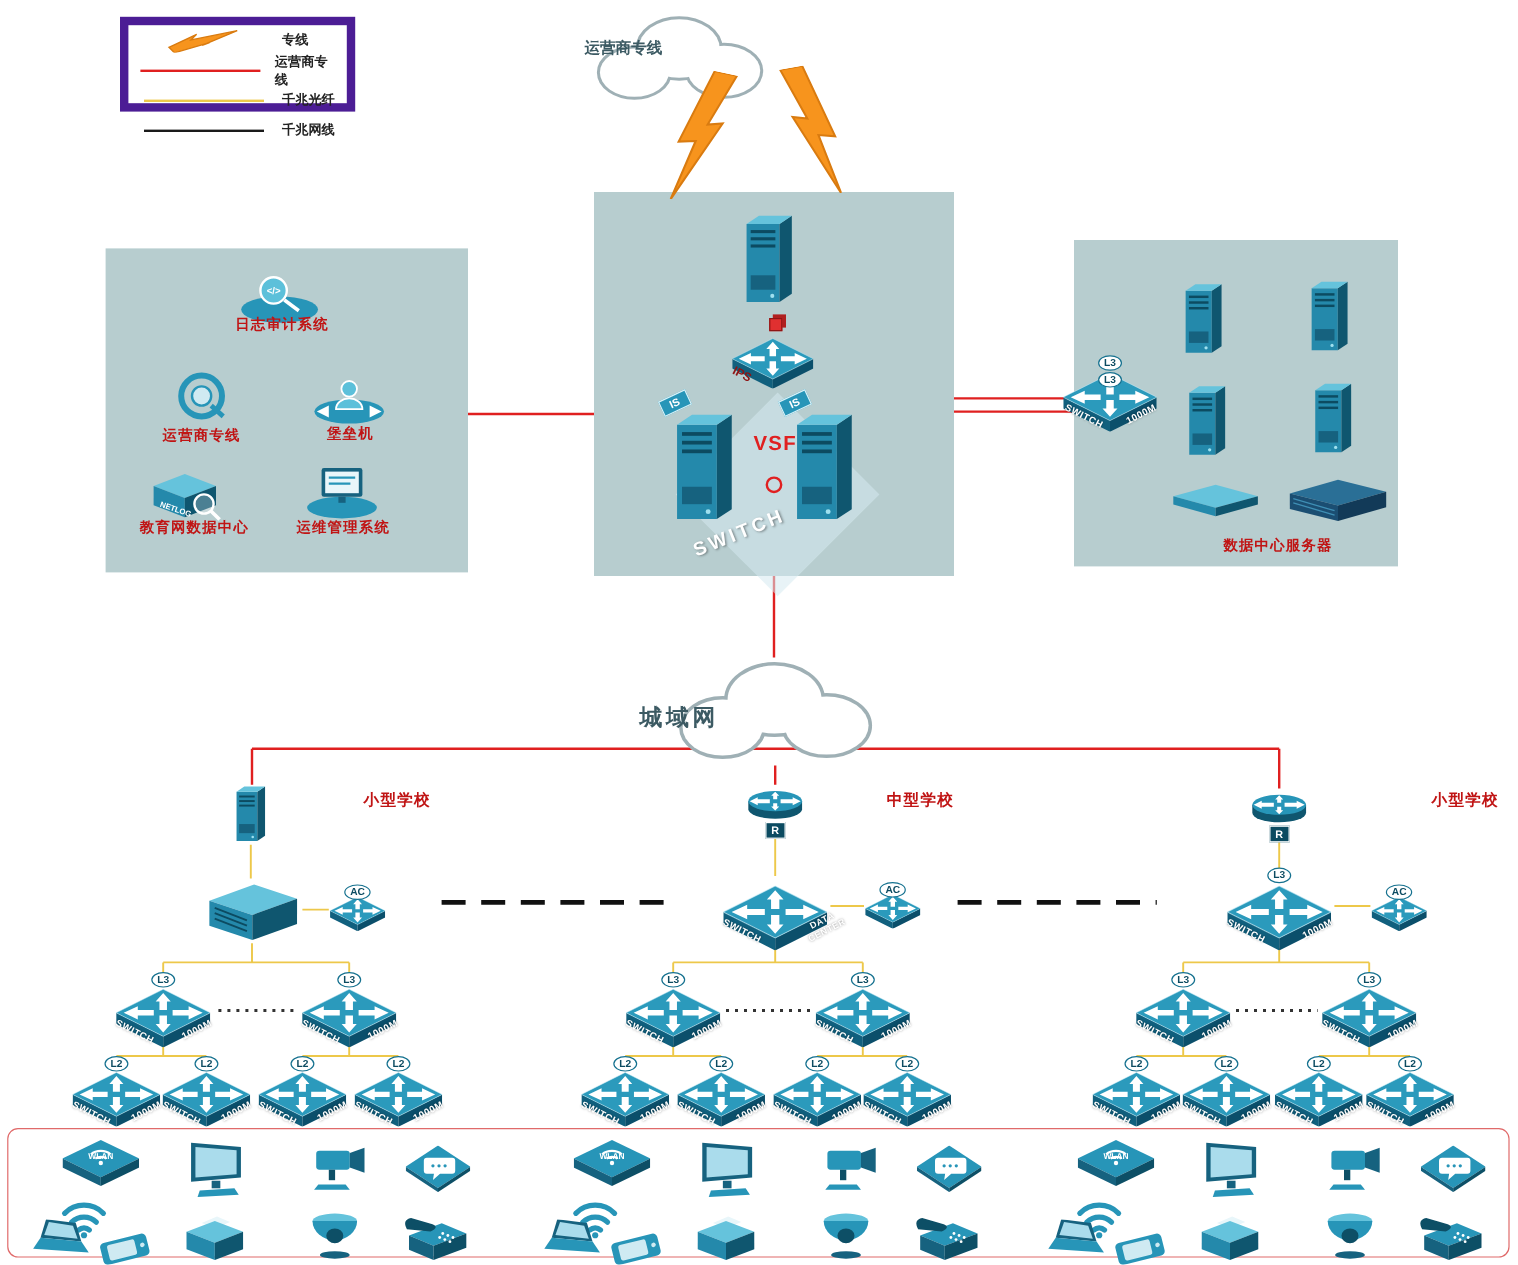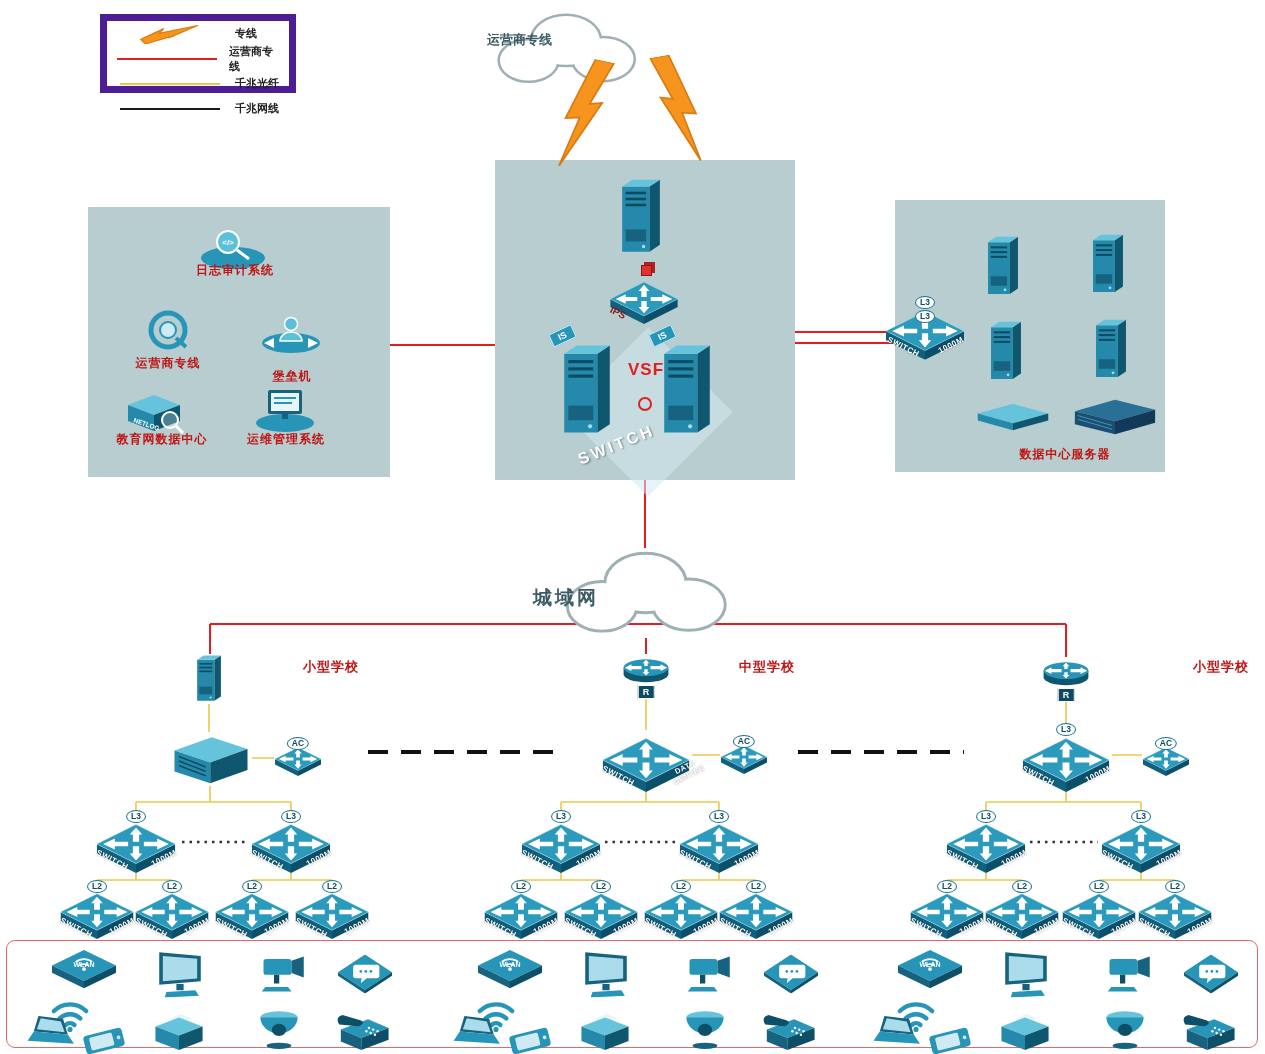--- a/index.html
+++ b/index.html
@@ -299,21 +299,21 @@
 
   <div class="node" style="left:258px;top:313px;width:66px;height:42px">
     <svg viewBox="0 0 66 42">
       <ellipse cx="33" cy="30" rx="29" ry="10" fill="#2795b8"></ellipse>
       <polygon points="6,30 16,25 16,35" fill="#fff"></polygon>
         <polygon points="60,30 50,25 50,35" fill="#fff"></polygon>
       <circle cx="33" cy="11" r="6.5" fill="#5cc0da" stroke="#fff" stroke-width="1.5"></circle>
       <path d="M22,28 a11,9 0 0 1 22,0 z" fill="#5cc0da" stroke="#fff" stroke-width="1.5"></path>
     </svg>
   </div>
-  <div class="red-label" style="left:250px;top:368px;width:84px">堡垒机</div>
+  <div class="red-label" style="left:250px;top:353px;width:84px">堡垒机</div>
 
   <div class="node" style="left:120px;top:390px;width:68px;height:46px">
     <svg viewBox="0 0 68 46">
       <polygon points="8,15 34,5 60,15 34,25" fill="#65c3dc"></polygon>
       <polygon points="8,15 34,25 34,41 8,31" fill="#2489ab"></polygon>
       <polygon points="60,15 34,25 34,41 60,31" fill="#0f566f"></polygon>
       <text x="13" y="32" font-size="6.5" fill="#fff" font-weight="bold" transform="rotate(19 13 32)">NETLOG</text>
       <circle cx="50" cy="30" r="8" fill="rgba(255,255,255,.25)" stroke="#fff" stroke-width="2"></circle>
       <line x1="56" y1="36" x2="63" y2="43" stroke="#fff" stroke-width="3"></line>
     </svg>

